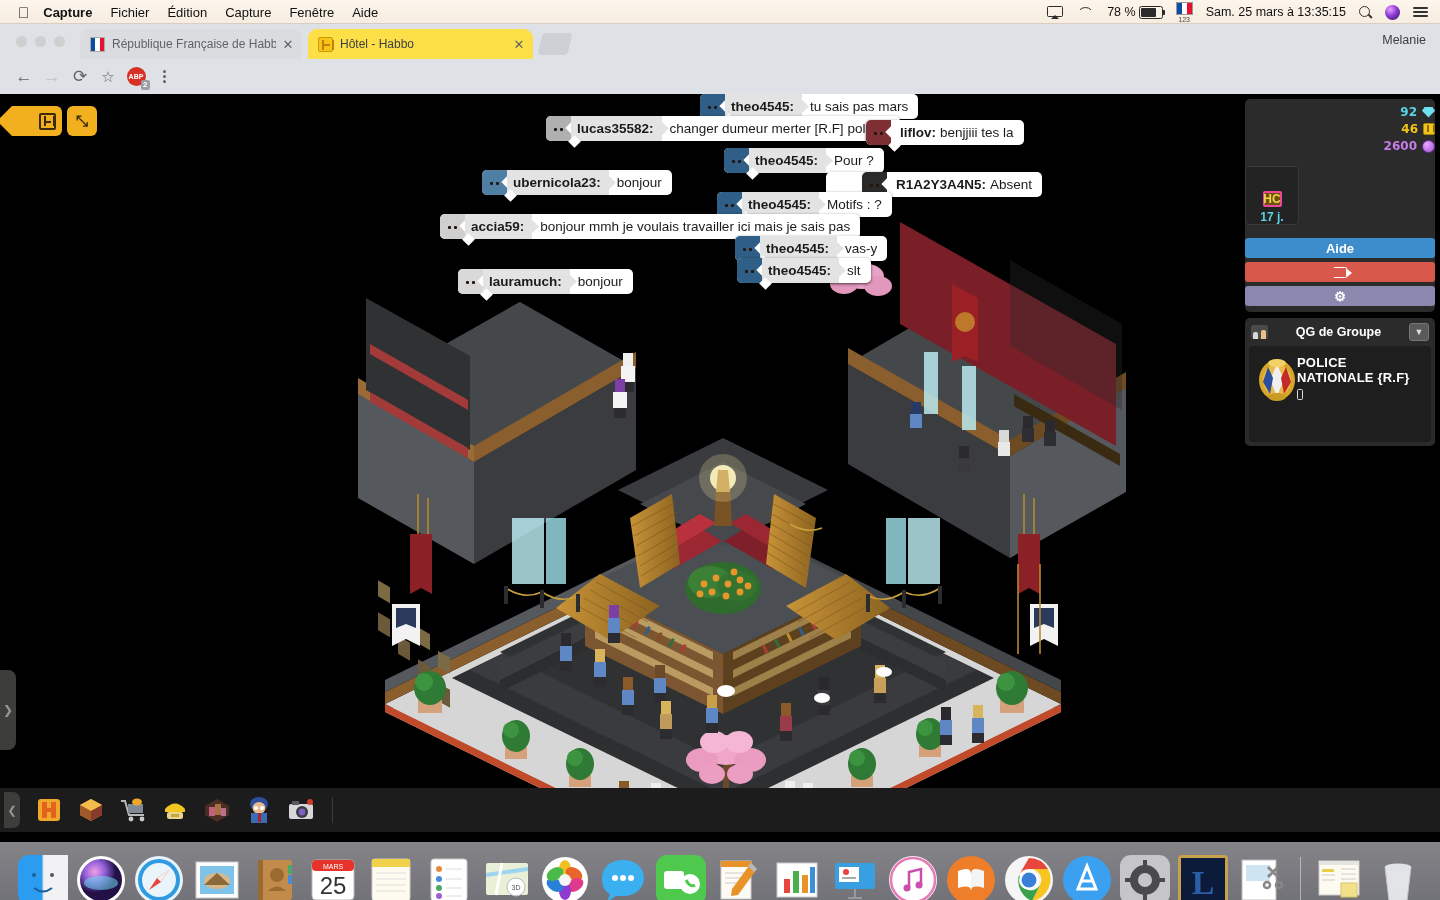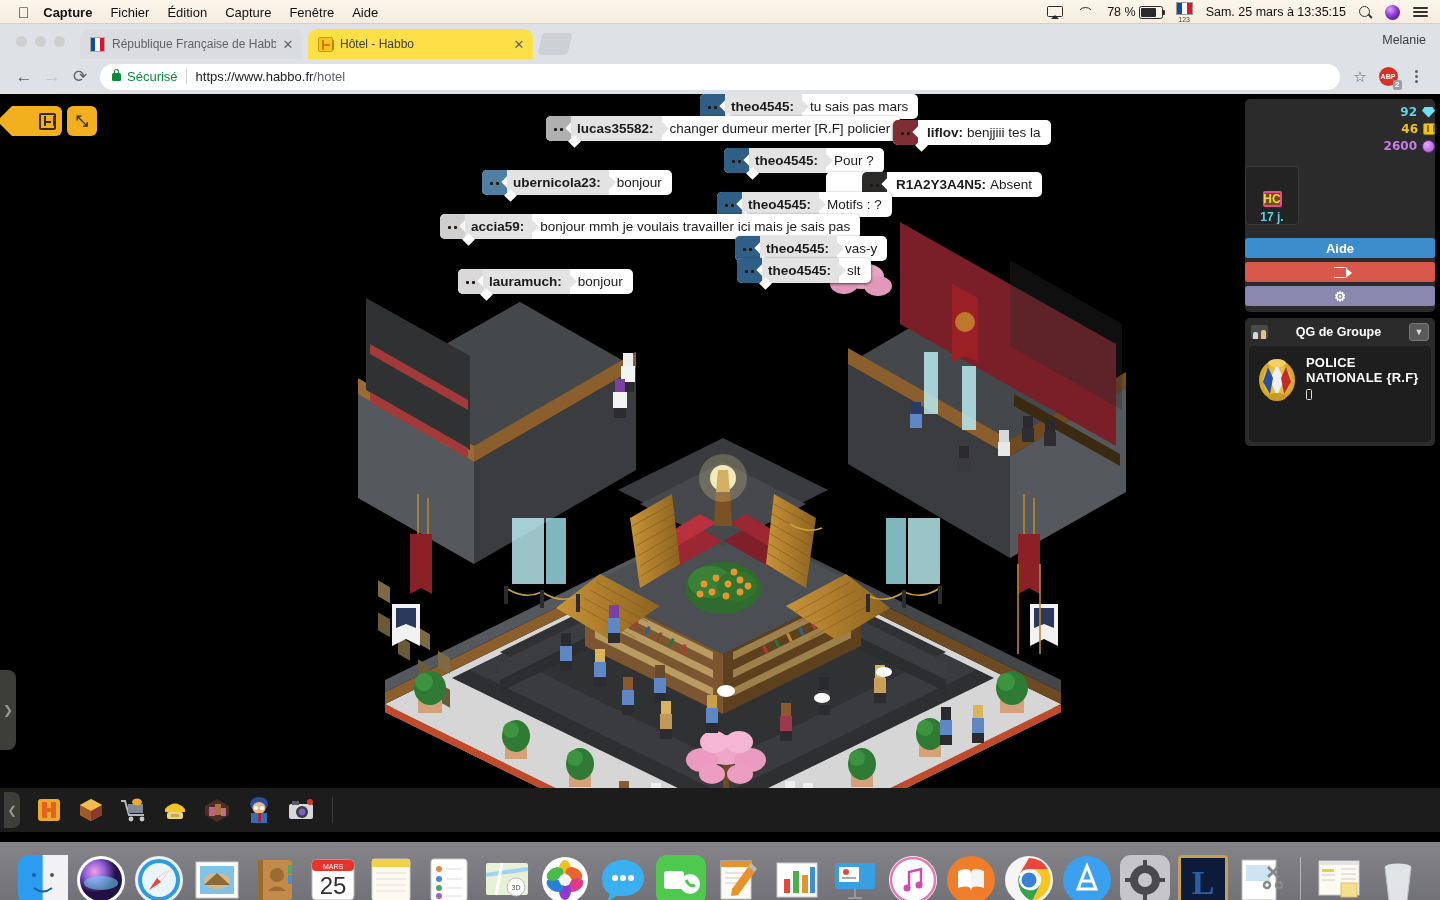--- a/index.html
+++ b/index.html
@@ -137,21 +137,21 @@
   .exiticon:after{content:"";position:absolute;right:-6px;top:1.5px;border-top:4px solid transparent;border-bottom:4px solid transparent;border-left:5px solid #fff;}
 
   #grouphq{margin-top:6px;background:#2b2b2b;border-radius:5px;padding:4px;}
   #ghqhead{display:flex;align-items:center;gap:6px;padding:1px 2px 5px 2px;}
   #ghqhead .ttl{flex:1;text-align:center;color:#fff;font-size:12.5px;font-weight:bold;}
   .grpicon{width:17px;height:14px;background:#4a4a4a;border-radius:2px;position:relative;overflow:hidden;}
   .grpicon:before{content:"";position:absolute;left:2px;bottom:0;width:5px;height:7px;background:#d8d8d8;border-radius:2px 2px 0 0;}
   .grpicon:after{content:"";position:absolute;right:2px;bottom:0;width:5px;height:9px;background:#e8c08a;border-radius:2px 2px 0 0;}
   #ghqcaret{width:20px;height:18px;background:#5a5a5a;border:1px solid #777;border-radius:3px;
     display:flex;align-items:center;justify-content:center;color:#ddd;font-size:9px;box-sizing:border-box;}
-  #ghqbody{background:#1e1e1e;border-radius:4px;padding:10px 8px;display:flex;gap:9px;min-height:76px;}
+  #ghqbody{background:#1e1e1e;border-radius:4px;padding:10px 8px;display:flex;min-height:76px;}
   #ghqbadge{width:40px;height:46px;flex:0 0 auto;position:relative;}
   #ghqname{color:#fff;font-size:13px;font-weight:bold;line-height:1.15;letter-spacing:.2px;}
   .phoneglyph{display:inline-block;width:6px;height:11px;border:1.4px solid #ddd;border-radius:1.5px;margin-top:3px;box-sizing:border-box;}
 
   
   .bub{position:absolute;display:flex;align-items:center;height:25px;
     background:#fff;border-radius:5px;box-shadow:0 1px 3px rgba(0,0,0,.65);
     font-size:13.5px;color:#1b1b1b;white-space:nowrap;padding-right:10px;}
   .bub:after{content:"";position:absolute;left:24px;bottom:-5px;width:9px;height:9px;background:#fff;
     transform:rotate(45deg);box-shadow:2px 2px 2px rgba(0,0,0,.25);}
@@ -252,27 +252,20 @@
       <span class="tlabel">Hôtel - Habbo</span>
       <span class="tclose">✕</span>
     </div>
     <div id="newtab"></div>
     <div id="username">Melanie</div>
   </div>
   <div id="omnibarrow">
     <span class="navbtn">←</span>
     <span class="navbtn dim">→</span>
     <span class="navbtn">⟳</span>
-    <div id="omni">
-      <span class="lock"></span>
-      <span class="secure">Sécurisé</span>
-      <span class="urlsep"></span>
-      <span class="urlhost">https://www.habbo.fr</span>
-      <span class="urlpath">/hotel</span>
-    </div>
     <span class="navbtn star">☆</span>
     <span class="navbtn">
       <span class="adblock">
         <span>ABP</span>
         <span class="adbadge">2</span>
       </span>
     </span>
     <span class="navbtn">
       <span class="kebab">
           <i></i>
@@ -744,21 +737,21 @@
         <span class="av h-lucas">
           <span class="hair"></span>
           <span class="eyeL"></span>
           <span class="eyeR"></span>
         </span>
         <span class="nmwrap">
           <span style="font-weight: bold;">lucas35582:</span>
         </span>
         <span class="tx">changer dumeur merter [R.F] policier</span>
       </div>
-      <div class="bub" style="left: 893px; top: 26px;">
+      <div class="bub" style="left: 866px; top: 26px;">
         <span class="av h-liflov">
           <span class="hair"></span>
           <span class="eyeL"></span>
           <span class="eyeR"></span>
         </span>
         <span class="nm">liflov:</span>
         <span class="tx">benjjiii tes la</span>
       </div>
       <div class="bub greyname" style="left: 724px; top: 54px;">
         <span class="av h-theo">

